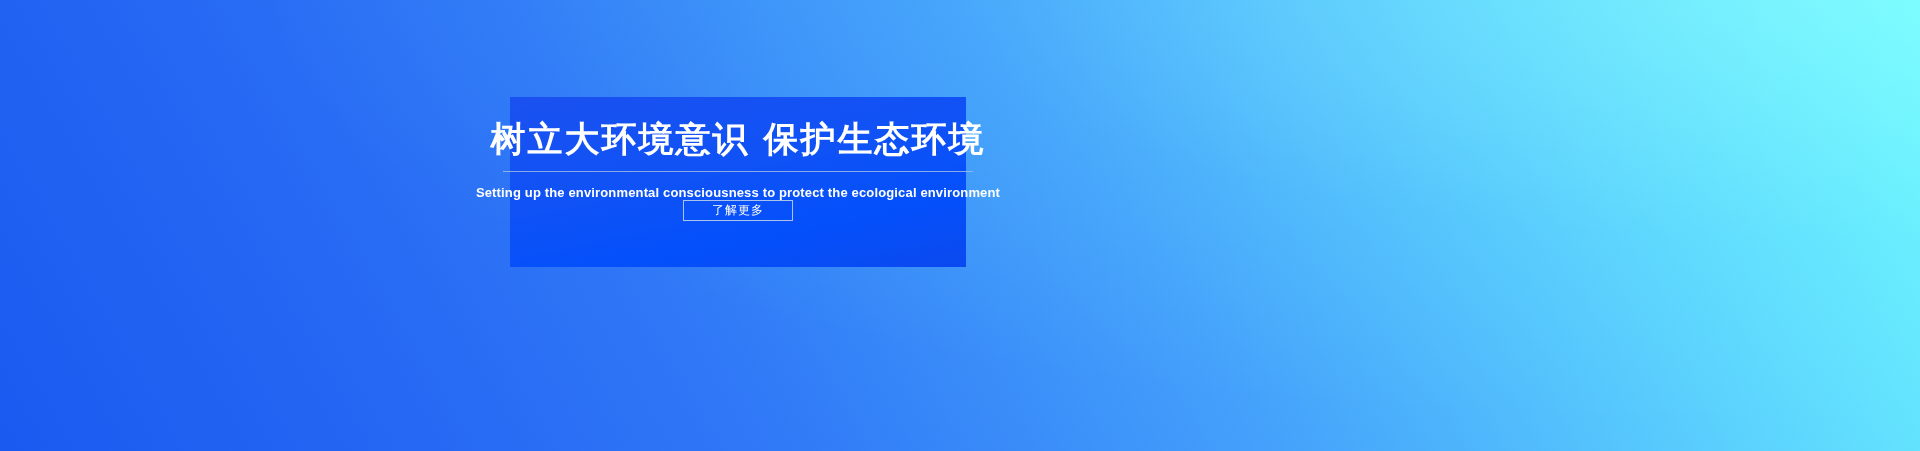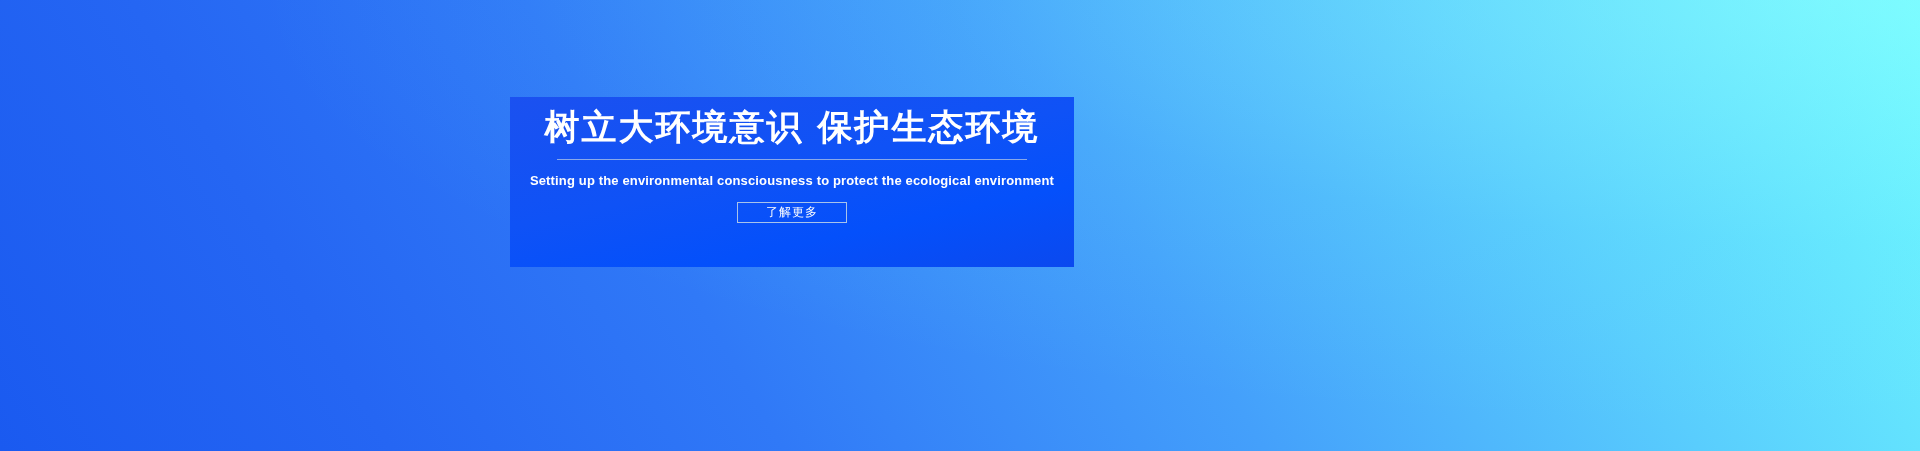--- a/index.html
+++ b/index.html
@@ -39,29 +39,29 @@
                 rgba(110,240,255,0.12) 38%,
                 rgba(0,0,0,0) 68%);
     pointer-events: none;
   }
 
   
   #hero-panel {
     position: absolute;
     left: 510px;
     top: 97px;
-    width: 564px;
+    width: 456px;
     height: 170px;
     background: linear-gradient(168deg, #1b51f0 0%, #0f52f6 45%, #0450fb 72%, #0b49ef 100%);
     box-sizing: border-box;
     display: flex;
     flex-direction: column;
     align-items: center;
     justify-content: flex-start;
-    padding-top: 12px;
+    padding-top: 24px;
     z-index: 2;
   }
 
   #hero-title {
     color: #ffffff;
     font-size: 35px;
     font-weight: bold;
     letter-spacing: 2px;
     line-height: 1.05;
     white-space: nowrap;
@@ -83,21 +83,20 @@
     font-size: 13px;
     font-weight: bold;
     letter-spacing: 0.15px;
     line-height: 1.2;
     margin: 13px 0 0 0;
     white-space: nowrap;
     text-align: center;
   }
 
   #hero-cta {
-    margin-top: 14px;
     width: 110px;
     height: 21px;
     border: 1px solid #a9c3ea;
     background: transparent;
     color: #ffffff;
     font-size: 12px;
     letter-spacing: 1px;
     line-height: 19px;
     text-align: center;
     cursor: pointer;

